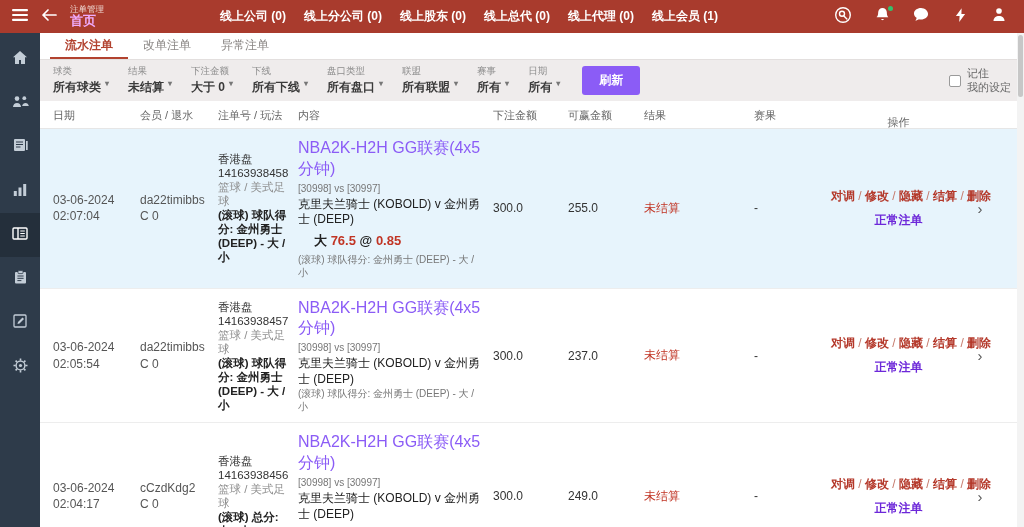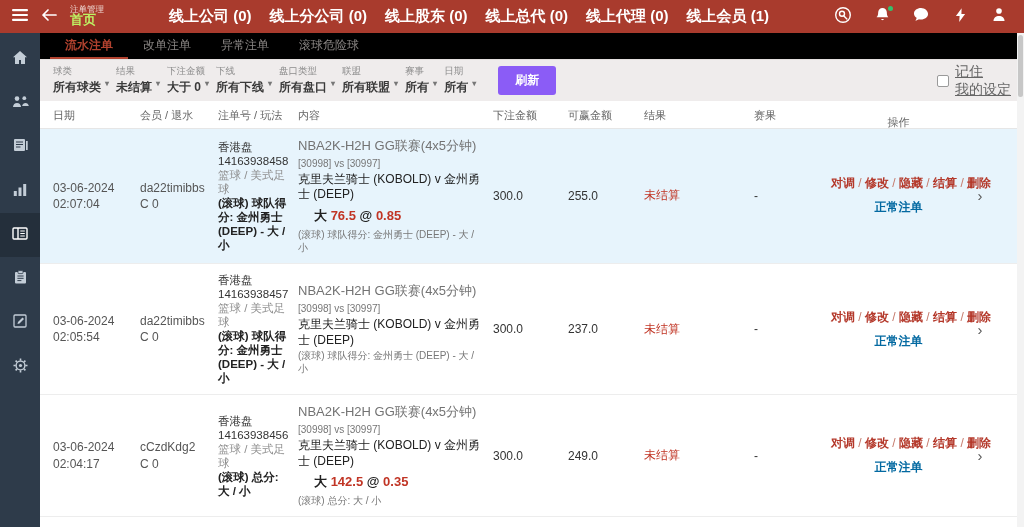--- a/index.html
+++ b/index.html
@@ -5,80 +5,80 @@
   * { box-sizing: border-box; margin: 0; padding: 0; }
   html,body { width:1024px; height:527px; overflow:hidden; }
   body { font-family:"Liberation Sans", sans-serif; background:#efecec; position:relative; }
 
   
   .appbar { position:absolute; top:0; left:0; right:0; height:33px; background:#a93b2d;
             display:flex; align-items:center; padding:0 12px; gap:13px; z-index:10; }
   .icon-btn { display:flex; align-items:center; justify-content:center; cursor:pointer; }
   .titles { line-height:1.1; white-space:nowrap; }
   .t-small { font-size:8.5px; color:#eed5cf; }
-  .t-main  { font-size:13px; font-weight:bold; color:#bef264;font-family:Liberation Mono, monospace; }
+  .t-main  { font-size:13px; font-weight:bold; color:#f0abfc; }
   .appbar-menu { flex:1; display:flex; justify-content:center; gap:18px; min-width:0; }
-  .menu-item { color:#fff; font-size:15px; font-weight:bold; white-space:nowrap; cursor:pointer; }
+  .menu-item { color:#fff; font-size:12px; font-weight:bold; white-space:nowrap; cursor:pointer; }
   .appbar-icons { display:flex; gap:21px; align-items:center; margin-right:4px; }
   .abtn { position:relative; width:18px; height:18px; display:flex; align-items:center; justify-content:center; cursor:pointer; }
   .badge-dot { position:absolute; top:-2px; right:-2px; width:5px; height:5px; border-radius:50%; background:#35c06b; }
 
   
   .sidebar { position:absolute; top:33px; left:0; bottom:0; width:40px; background:#2e3b4a;
              display:flex; flex-direction:column; padding-top:4px; z-index:9; }
   .side-item { height:44px; display:flex; align-items:center; justify-content:center; cursor:pointer; }
   .side-item.active { background:#242f3b; }
 
   
   .main { position:absolute; left:40px; top:33px; right:0; bottom:0; overflow:hidden; }
 
-  .tabbar { height:27px; background:#000000; border-bottom:1px solid #e3dfde; display:flex; padding-left:10px; }
+  .tabbar { height:27px; background:#ffffff; border-bottom:1px solid #e3dfde; display:flex; padding-left:10px; }
   .tab { padding:0 15px; font-size:12px; color:#8a8684; display:flex; align-items:center;
          cursor:pointer; border-bottom:2px solid transparent; }
   .tab.active { color:#b2422f; border-bottom-color:#b2422f; font-weight:bold; }
 
   .filterbar { height:41px; display:flex; align-items:center; padding:0 13px; gap:18px; background:#efecec; }
-  .filters { display:flex; gap:7px; }
+  .filters { display:flex; gap:19px; }
   .filter { cursor:pointer; white-space:nowrap; }
   .f-label { font-size:9.5px; color:#8c8c8c; margin-bottom:1px; }
   .f-value { font-size:12px; font-weight:bold; color:#3a3a3a; display:flex; align-items:flex-start; gap:4px; }
   .caret { font-size:8px; color:#777; }
   .refresh { background:#8b5cf6; border:none; color:#fff; font-size:12px; font-weight:bold;
              padding:6px 17px; border-radius:3px; margin-left:4px; cursor:pointer; font-family:inherit; }
   .remember { margin-left:auto; display:flex; align-items:center; gap:6px; cursor:pointer; }
   .cb { width:12px; height:12px; border:1px solid #9a9a9a; border-radius:2px; background:#fff; flex:none; }
-  .remember-label { font-size:14px; color:#666; line-height:1.25;text-decoration:underline; }
+  .remember-label { font-size:11px; color:#666; line-height:1.25; }
 
   
   .table { background:#fff; }
   .thead, .trow { display:grid;
     grid-template-columns:87px 78px 80px 195px 75px 76px 110px 77px 135px 28px;
     padding-left:13px; }
   .thead { height:28px; align-items:center; border-bottom:1px solid #e6e6e6; font-size:11px; color:#666; }
   .th-actions { text-align:center;margin-top:14px; }
   .trow { padding-top:9px; padding-bottom:9px; border-bottom:1px solid #ededed;
           align-items:center; font-size:12px; color:#333; min-height:88px; background:#fff; }
   .trow.hl { background:#e7f4fc; }
   .cell.date, .cell.member { color:#555; line-height:1.35; }
   .cell.bet { font-size:11.5px; line-height:1.22; padding-right:6px; color:#333; }
   .bet-sport { color:#8c8c8c; }
   .bet-play { font-weight:bold; color:#222; }
   .cell.content { padding-right:12px; line-height:1.3; }
-  .c-league { font-size:13px; color:#737373; margin-bottom:2px; }
+  .c-league { font-size:16px; color:#8b5cf6; margin-bottom:2px; }
   .c-ids { font-size:10px; color:#777; margin-bottom:2px; }
   .c-teams { font-size:12px; color:#222; }
   .c-pick { margin:5px 16px 3px; font-size:13px; font-weight:bold; color:#222; }
   .c-pick .num { color:#c13525; }
   .c-detail { font-size:10px; color:#777; }
   .cell.result { color:#c13525; }
   .cell.actions { text-align:center; }
   .act-links { font-size:12px; font-weight:bold; color:#b4382a; white-space:nowrap; }
   .alink { cursor:pointer; }
   .sep { font-weight:normal; color:#c5796b; }
-  .normal-link { margin-top:7px; color:#0369a1; font-weight:bold; font-size:12px; cursor:pointer; }
+  .normal-link { margin-top:7px; color:#6d28d9; font-weight:bold; font-size:12px; cursor:pointer; }
   .cell.chev { color:#555; font-size:15px; text-align:center; cursor:pointer; }
 
   
   .scrollbar { position:absolute; right:0; top:33px; bottom:0; width:7px; background:#f3f3f3; z-index:11; }
   .scroll-thumb { position:absolute; top:2px; left:1px; width:5px; height:62px; background:#c7c7c7; border-radius:3px; cursor:pointer; }
 </style>
 </head>
 <body>
 
 <div class="appbar">
@@ -224,21 +224,20 @@
 <div class="main">
 
   <div class="tabbar">
 
       <div class="tab active">流水注单</div>
 
       <div class="tab">改单注单</div>
 
       <div class="tab">异常注单</div>
 
-      <div class="tab">滚球危险球</div>
     </div>
 
   <div class="filterbar">
     <div class="filters">
 
         <div class="filter">
           <div class="f-label">球类</div>
           <div class="f-value">
             <span>所有球类</span>
             <span class="caret">▾</span>

